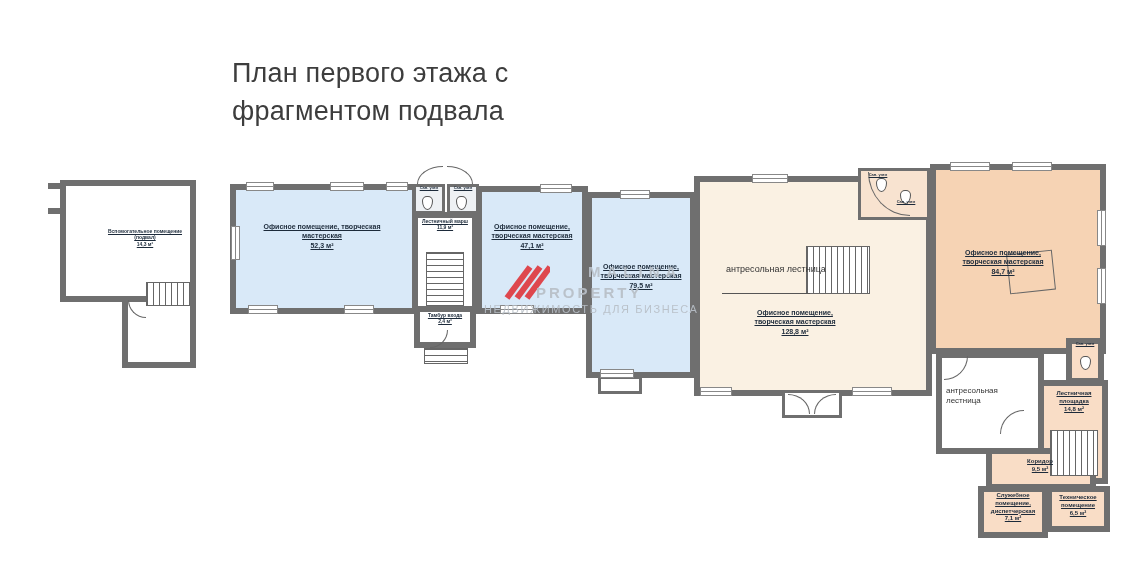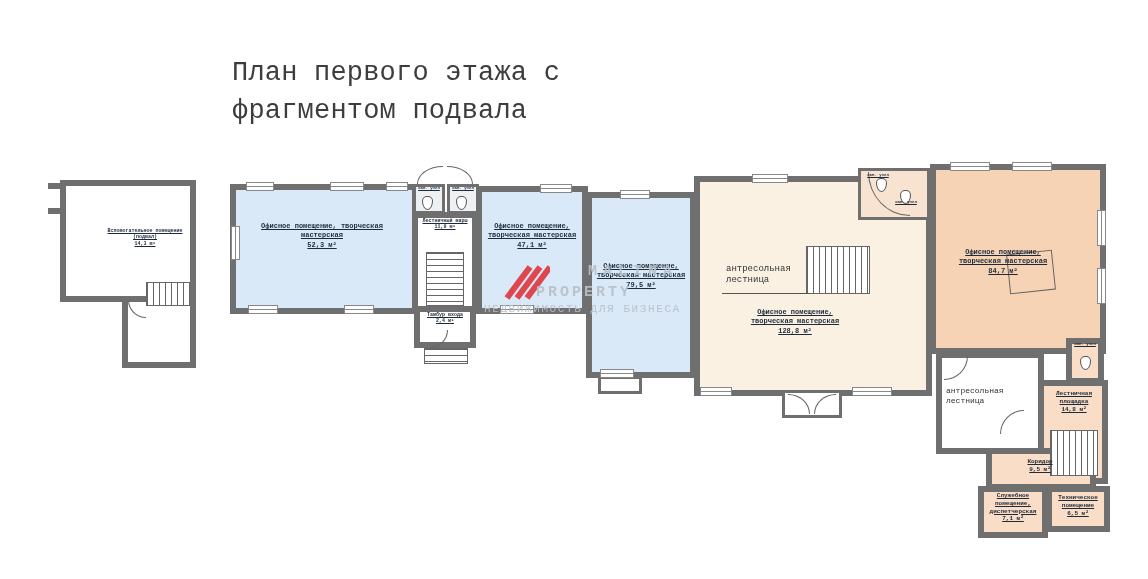--- a/index.html
+++ b/index.html
@@ -1,17 +1,17 @@
 <!DOCTYPE html>
 <html><head>
 <meta charset="utf-8">
 <style>
   html,body{margin:0;padding:0;background:#ffffff;}
   #canvas{position:relative;width:1148px;height:579px;background:#fff;overflow:hidden;
-          font-family:Liberation Mono, monospace;}
+          font-family:Liberation Sans, sans-serif;}
   
   .title{position:absolute;left:232px;top:55px;width:345px;font-size:27px;line-height:1.4;
          color:#3d3d3d;letter-spacing:.2px;}
   
   .room{position:absolute;box-sizing:border-box;border:6px solid #6f6f6f;background:#fff;}
   .thin{border-width:3px;}
   .blue{background:#d9e9f8;}
   .cream{background:#faf1e3;}
   .peach{background:#f6d3b4;}
   .peachl{background:#f9ddc6;}

